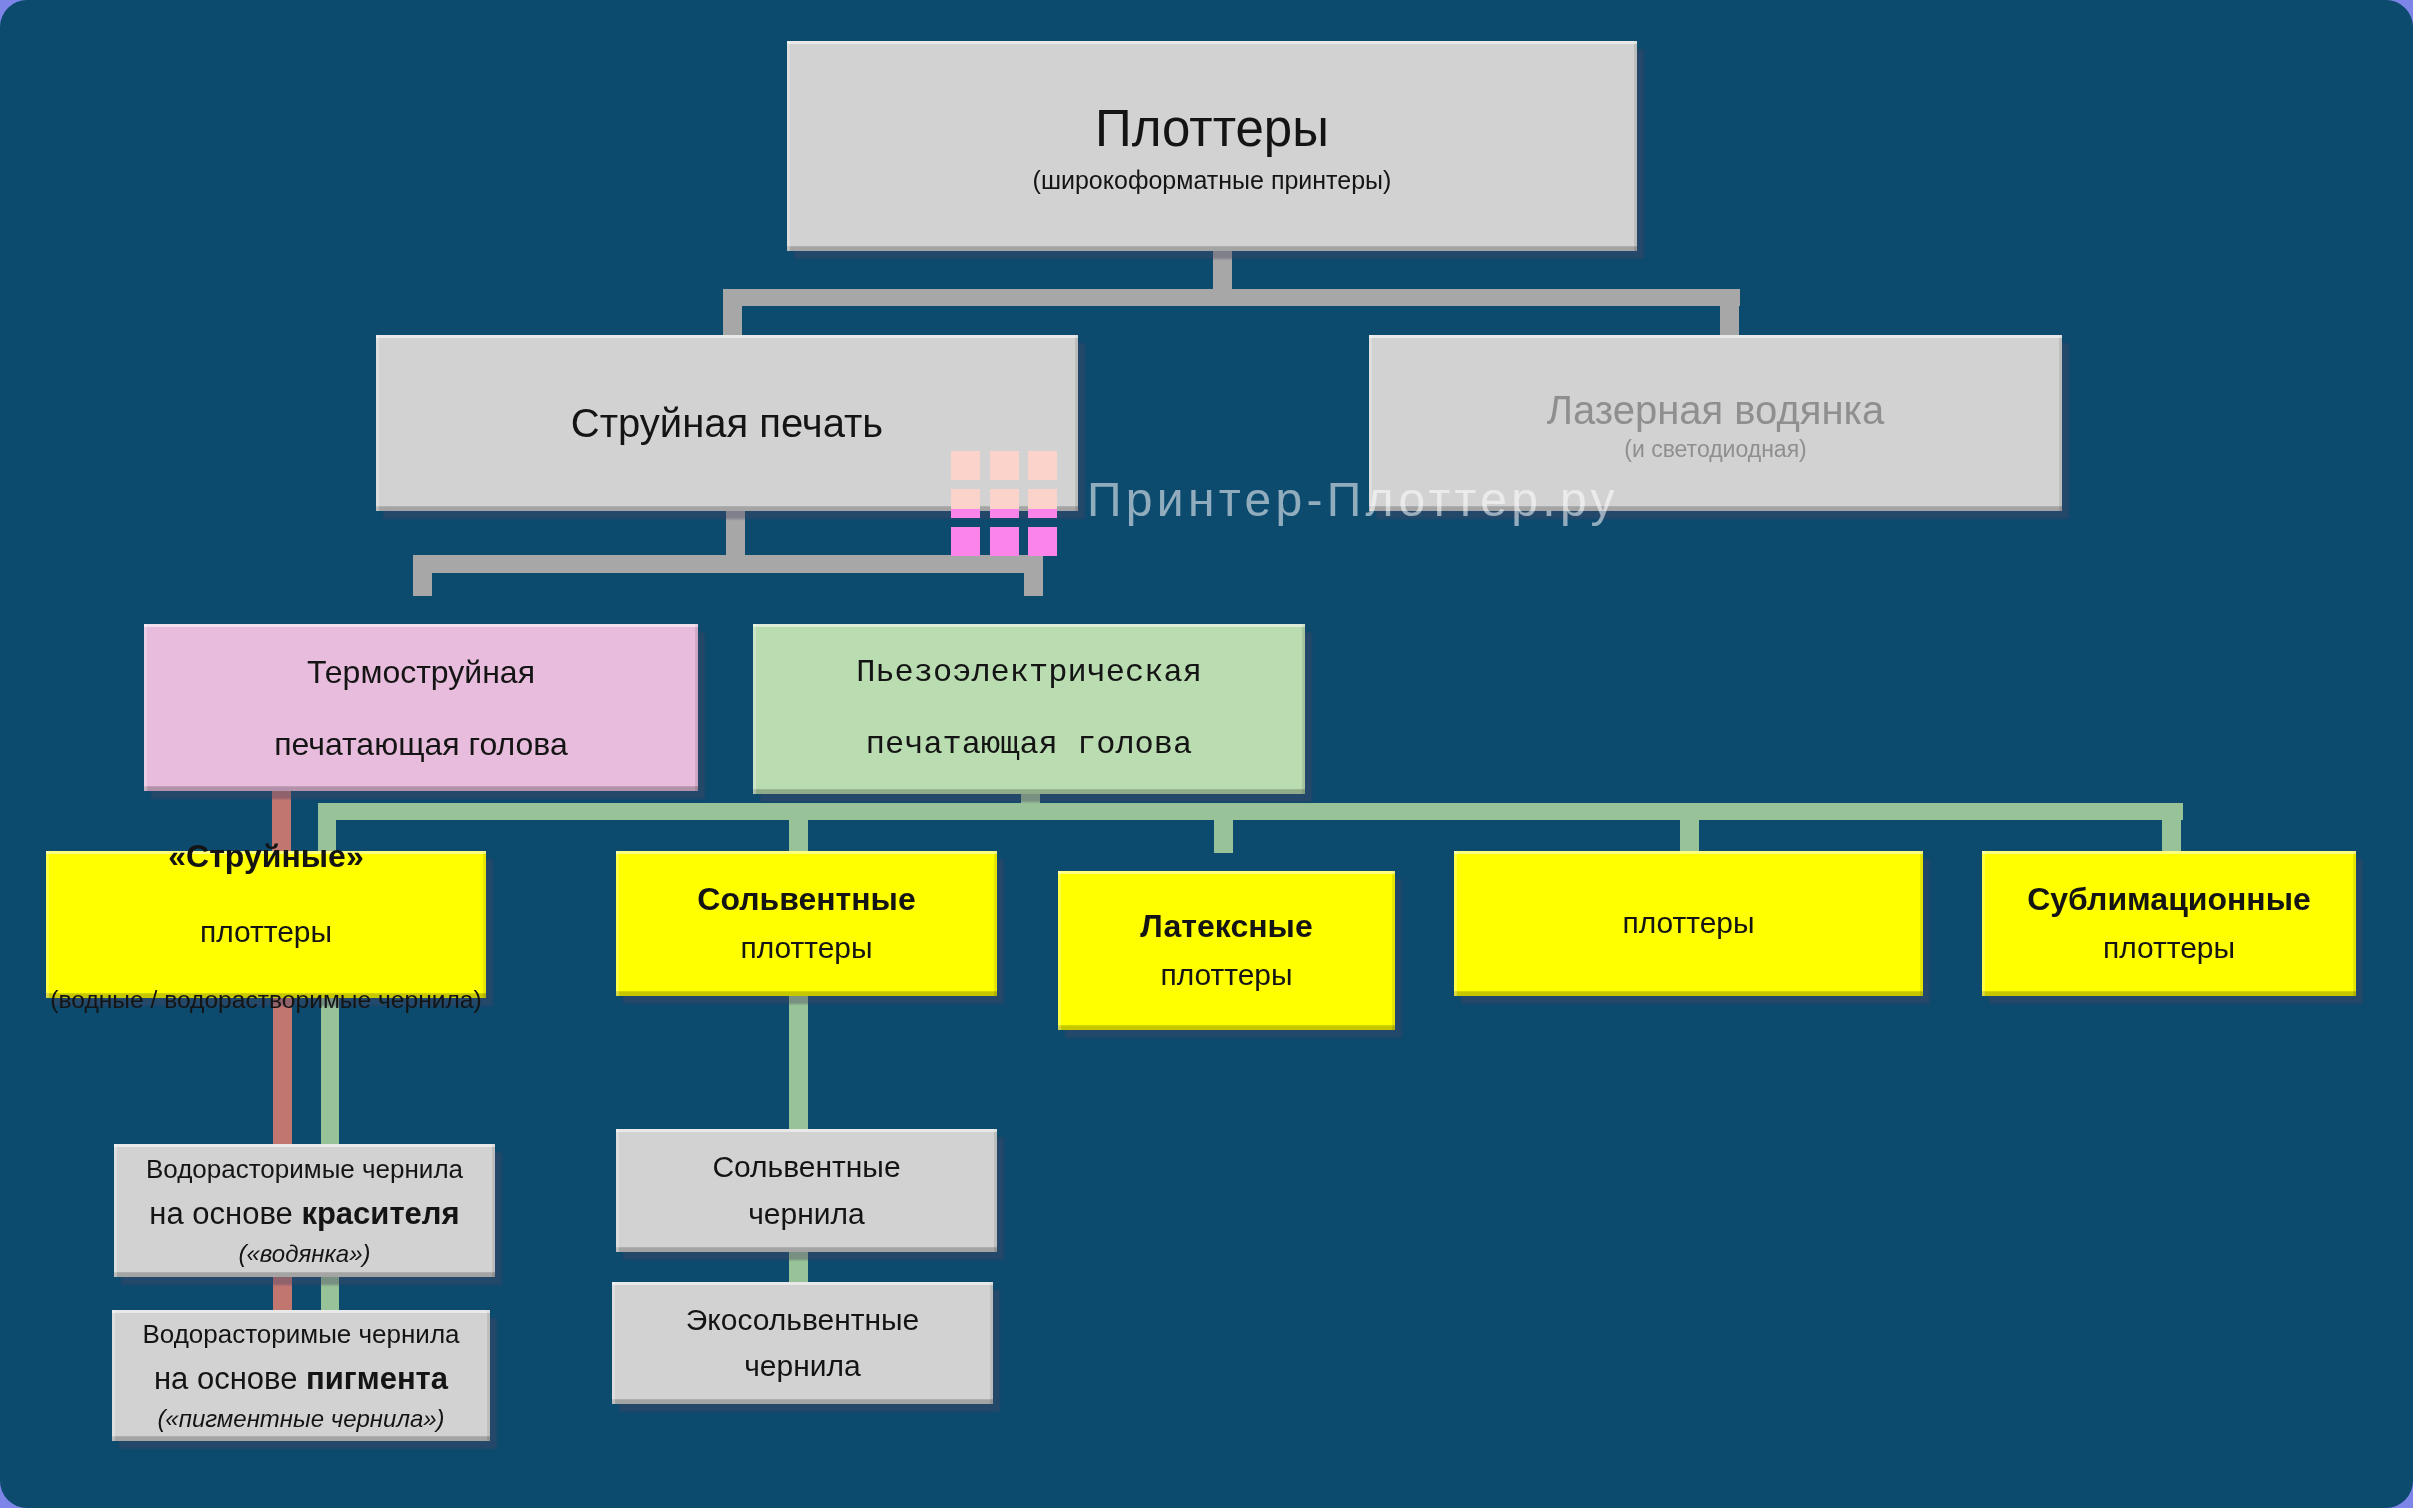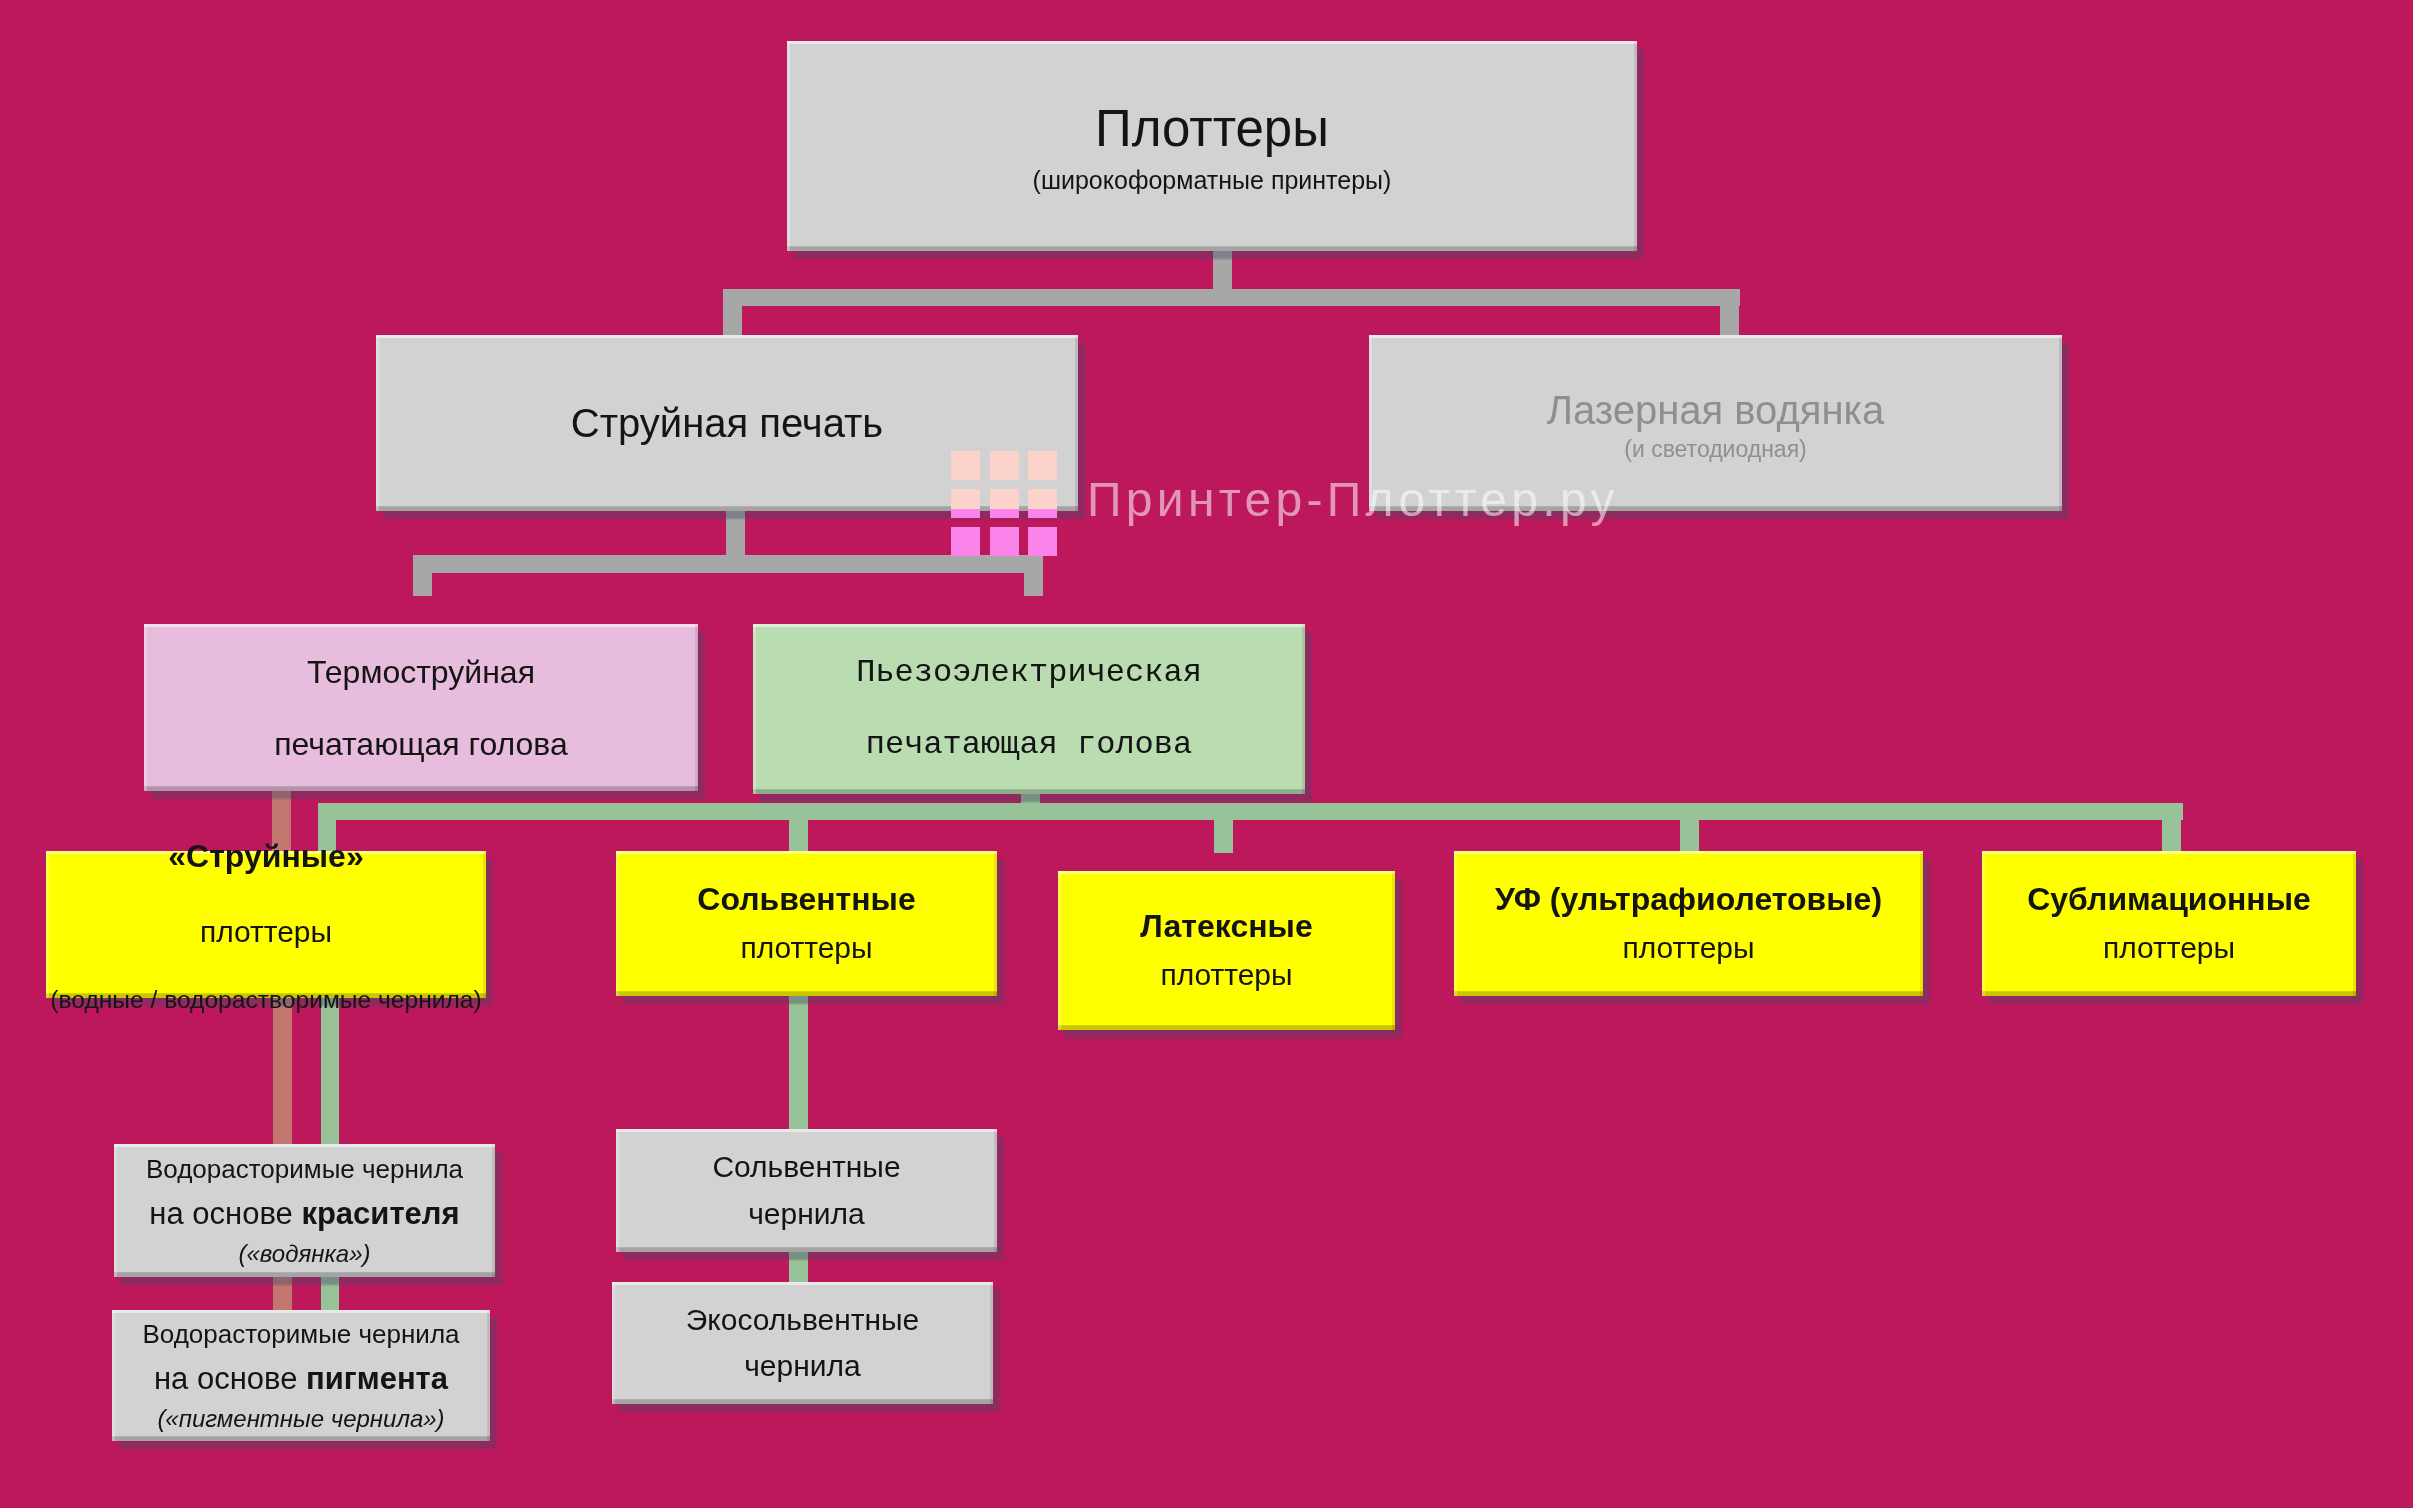--- a/index.html
+++ b/index.html
@@ -1,18 +1,18 @@
 <!DOCTYPE html>
 <html style="font-size:7.7px"><head>
 <meta charset="utf-8">
 <style>
   html,body{margin:0;padding:0;background:#7d86e8;}
   .stage{
     position:relative;width:2413px;height:1508px;overflow:hidden;
-    background:#be185d;font-family:"Liberation Sans","DejaVu Sans",sans-serif;
+    background:#0c4a6e;font-family:"Liberation Sans","DejaVu Sans",sans-serif;border-radius:27px;
   }
   
   .line{position:absolute;z-index:1;}
   .gray{background:#a7a7a7;}
   .red{background:#c27670;}
   .green{background:#98c297;}
   
   .box{
     position:absolute;z-index:2;display:flex;flex-direction:column;
     align-items:center;justify-content:center;text-align:center;
@@ -120,21 +120,20 @@
   </div>
   <div class="box fill-yellow" style="left:616px;top:851px;width:381px;height:145px;">
     <div class="y-title">Сольвентные</div>
     <div class="y-sub">плоттеры</div>
   </div>
   <div class="box fill-yellow" style="left:1058px;top:851px;width:337px;height:159px;margin-top:20px;">
     <div class="y-title">Латексные</div>
     <div class="y-sub">плоттеры</div>
   </div>
   <div class="box fill-yellow" style="left:1454px;top:851px;width:469px;height:145px;">
-    <div class="y-title">УФ (ультрафиолетовые)</div>
     <div class="y-sub">плоттеры</div>
   </div>
   <div class="box fill-yellow" style="left:1982px;top:851px;width:374px;height:145px;">
     <div class="y-title">Сублимационные</div>
     <div class="y-sub">плоттеры</div>
   </div>
 
   <div class="box fill-gray" style="left:114px;top:1144px;width:381px;height:133px;">
     <div class="ink-l1">Водорасторимые чернила</div>
     <div class="ink-l2"><span>на основе </span><b>красителя</b></div>

